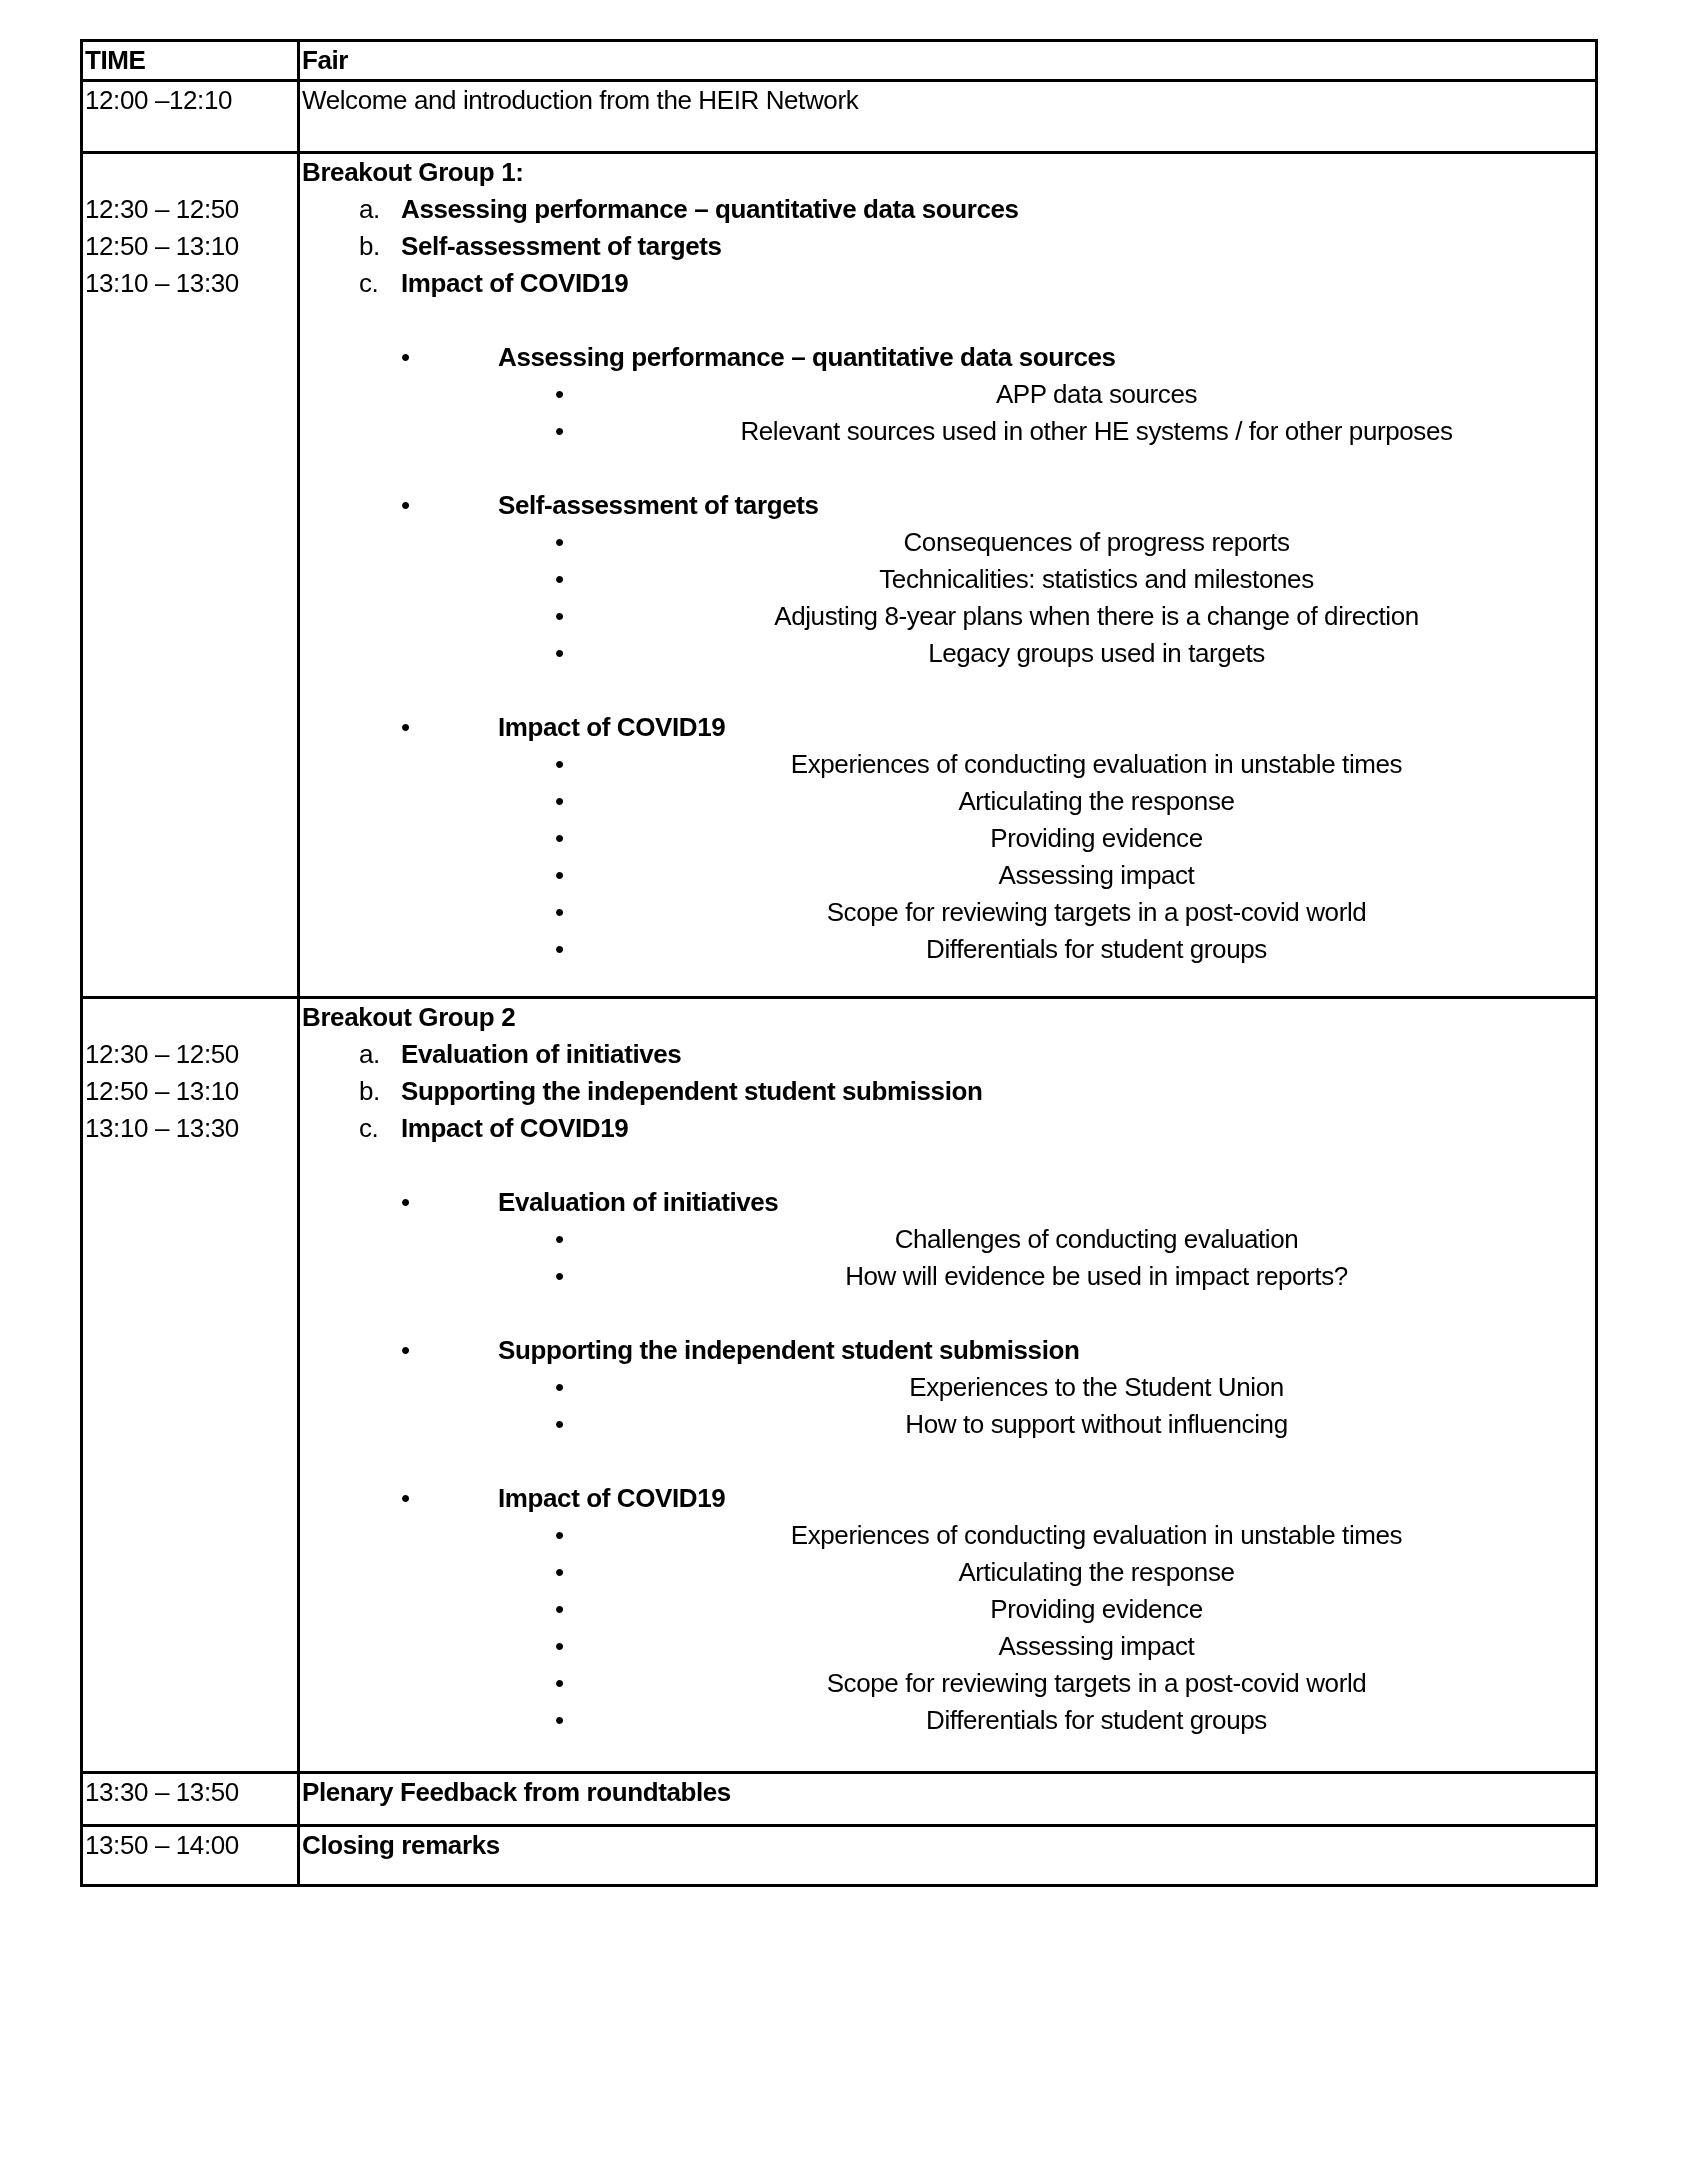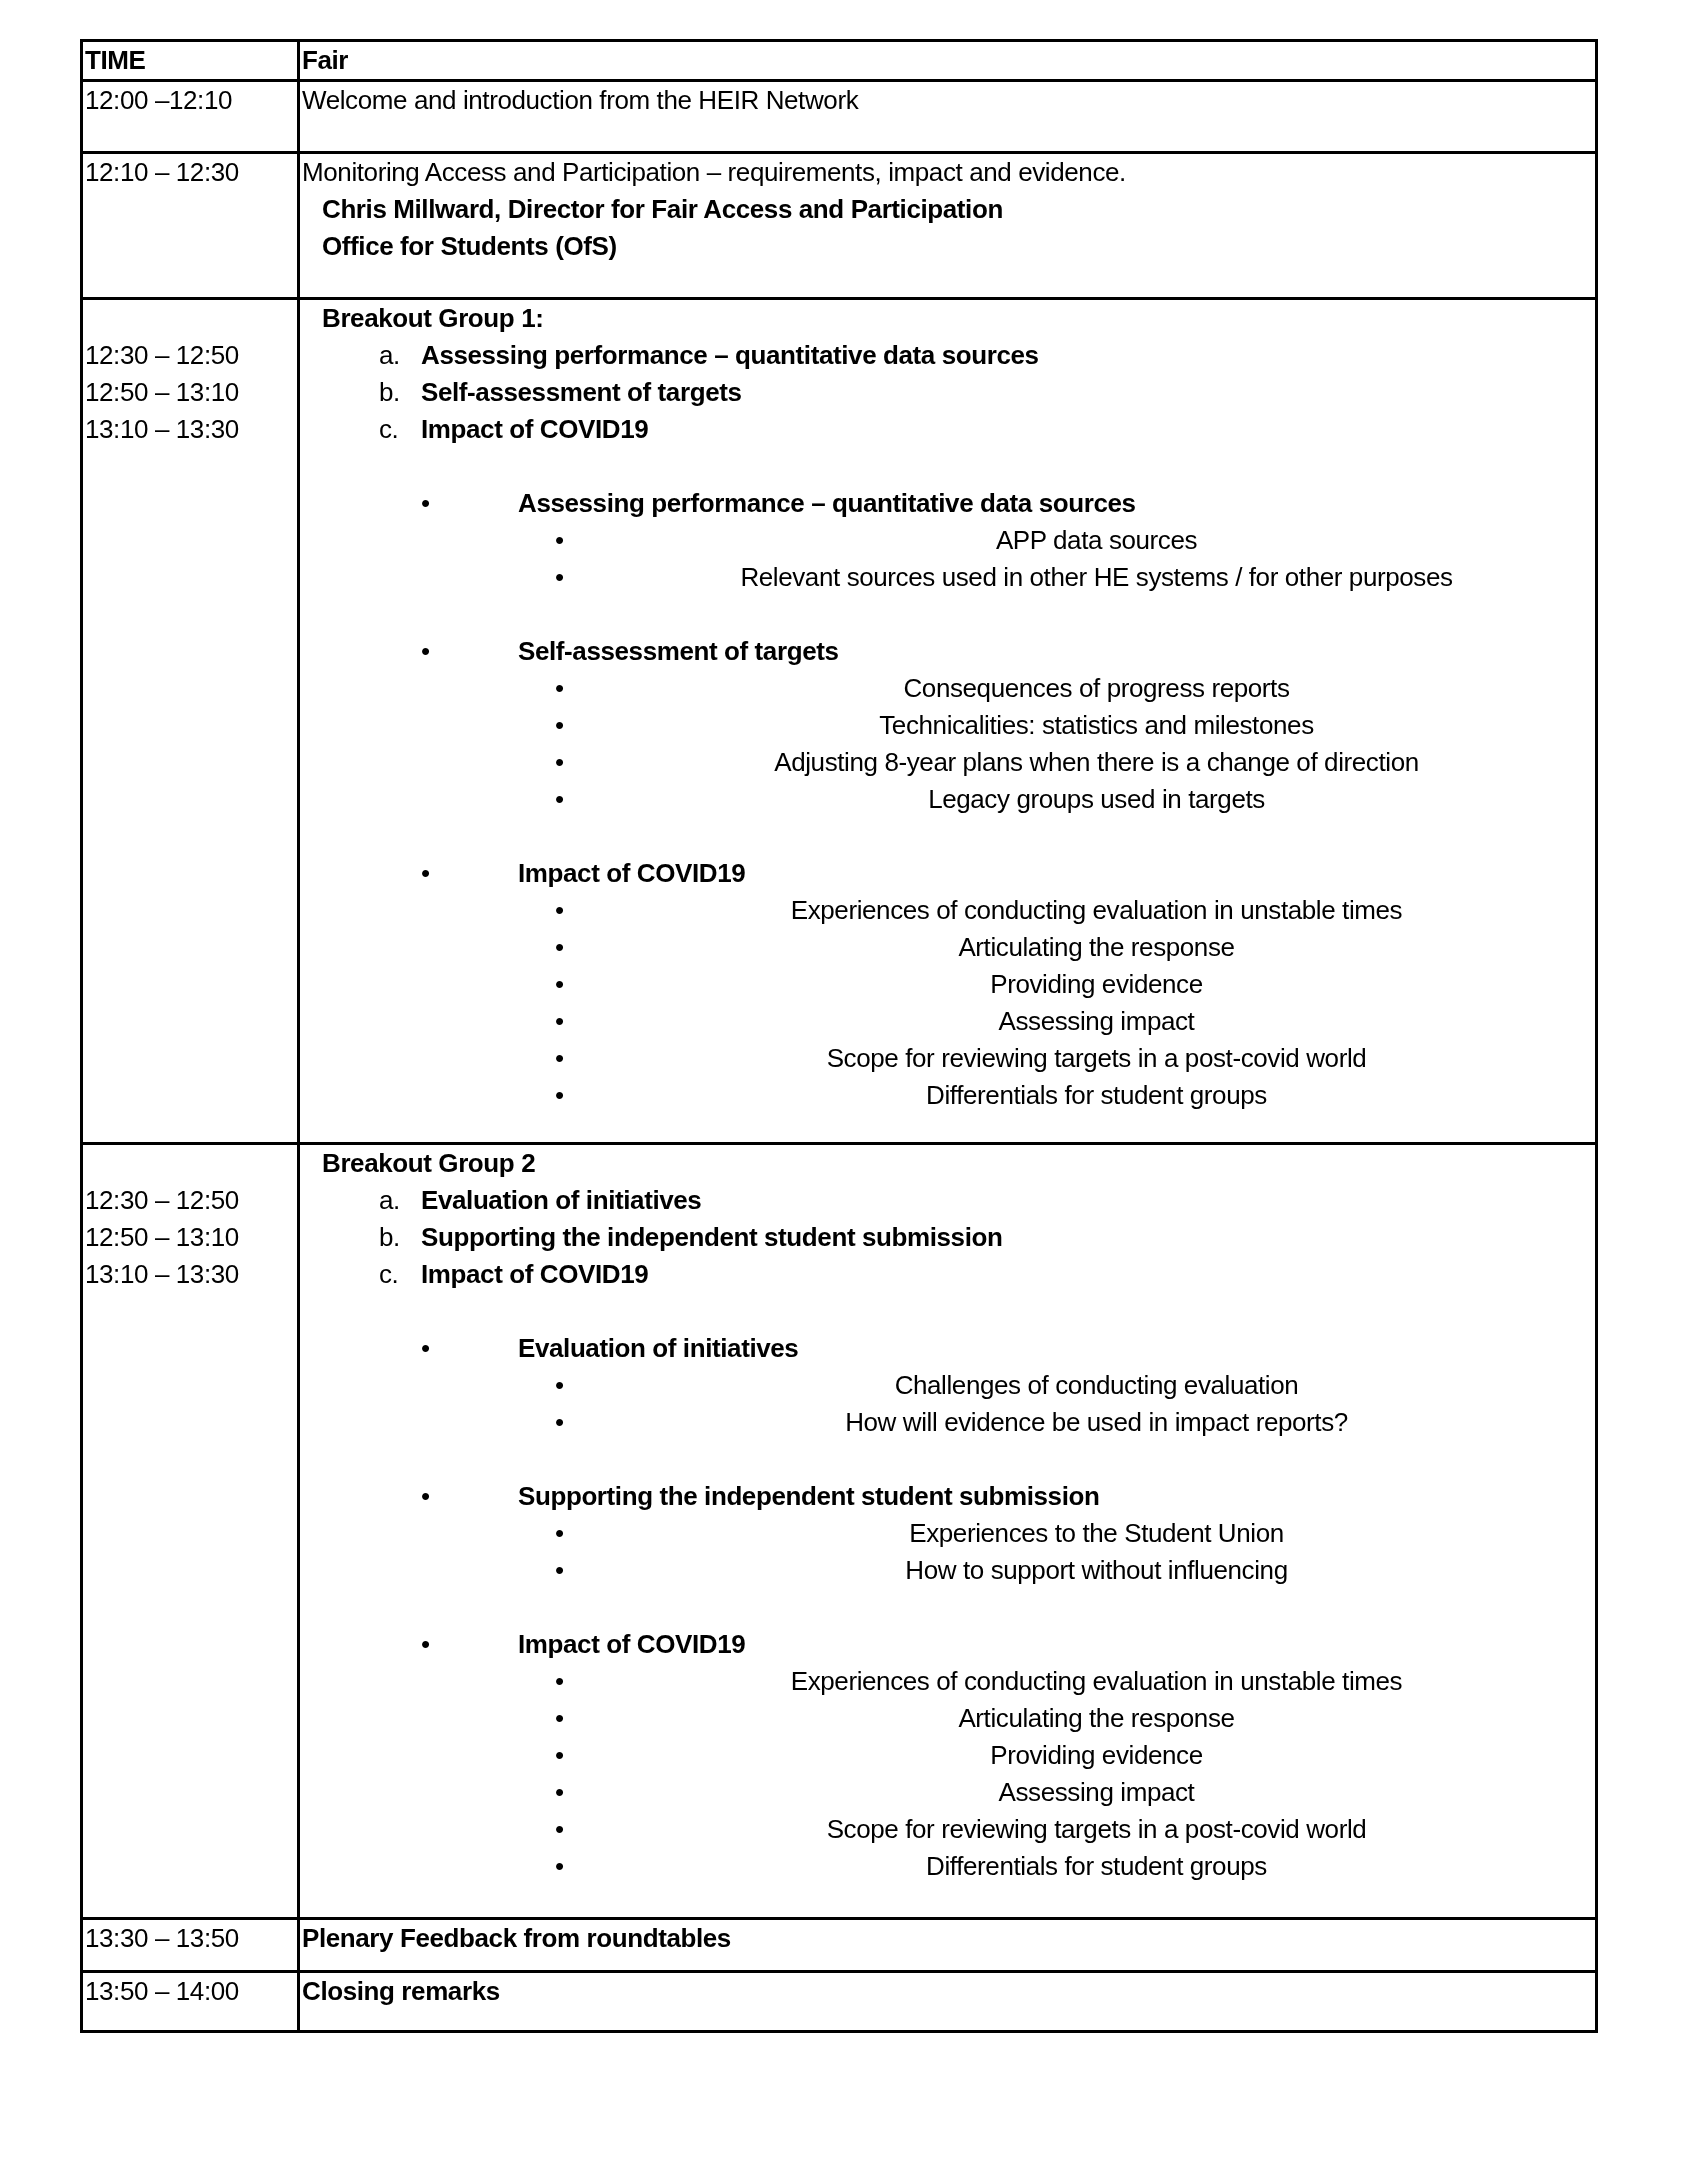--- a/index.html
+++ b/index.html
@@ -3,21 +3,21 @@
 <meta charset="utf-8">
 <style>
   html, body { margin: 0; padding: 0; background: #ffffff; }
   body { width: 1683px; height: 2178px; position: relative; overflow: hidden;
          font-family: "Liberation Sans", sans-serif; color: #000; }
   .agenda { position: absolute; left: 80px; top: 39px; width: 1518px;
             border-collapse: collapse; table-layout: fixed; }
   .agenda td { border: 3px solid #000; vertical-align: top; padding: 0 0 0 2px;
                font-size: 26px; line-height: 37px; letter-spacing: -0.4px; }
   .col-time { width: 217px; }
-  .b { font-weight: bold; margin-left: 20px; }
+  .b { font-weight: bold; }
   .line { height: 37px; white-space: nowrap; }
   .blank { height: 37px; }
   .lvl-a { padding-left: 57px; position: relative; }
   .lvl-a .letter { position: absolute; left: 57px; width: 40px; }
   .lvl-a .txt { margin-left: 42px; }
   .lvl2 { position: relative; padding-left: 196px; }
   .lvl2 .dot { position: absolute; left: 99px; }
   .lvl3 { position: relative; padding-left: 296px; text-align: center; }
   .lvl3 .dot { position: absolute; left: 253px; }
   .dot { font-weight: normal; }
@@ -32,28 +32,20 @@
       <col>
     </colgroup>
   <tbody>
       <tr style="height:39px">
     <td class="b">TIME</td>
     <td class="b">Fair</td>
   </tr>
   <tr style="height:72px">
     <td>12:00 –12:10</td>
     <td>Welcome and introduction from the HEIR Network</td>
-  </tr>
-  <tr style="height:146px">
-    <td>12:10 – 12:30</td>
-    <td>
-      <div class="line">Monitoring Access and Participation – requirements, impact and evidence.</div>
-      <div class="line b">Chris Millward, Director for Fair Access and Participation</div>
-      <div class="line b">Office for Students (OfS)</div>
-    </td>
   </tr>
   <tr style="height:845px">
     <td>
       <div class="blank"></div>
       <div class="line">12:30 – 12:50</div>
       <div class="line">12:50 – 13:10</div>
       <div class="line">13:10 – 13:30</div>
     </td>
     <td>
       <div class="line b">Breakout Group 1:</div>

